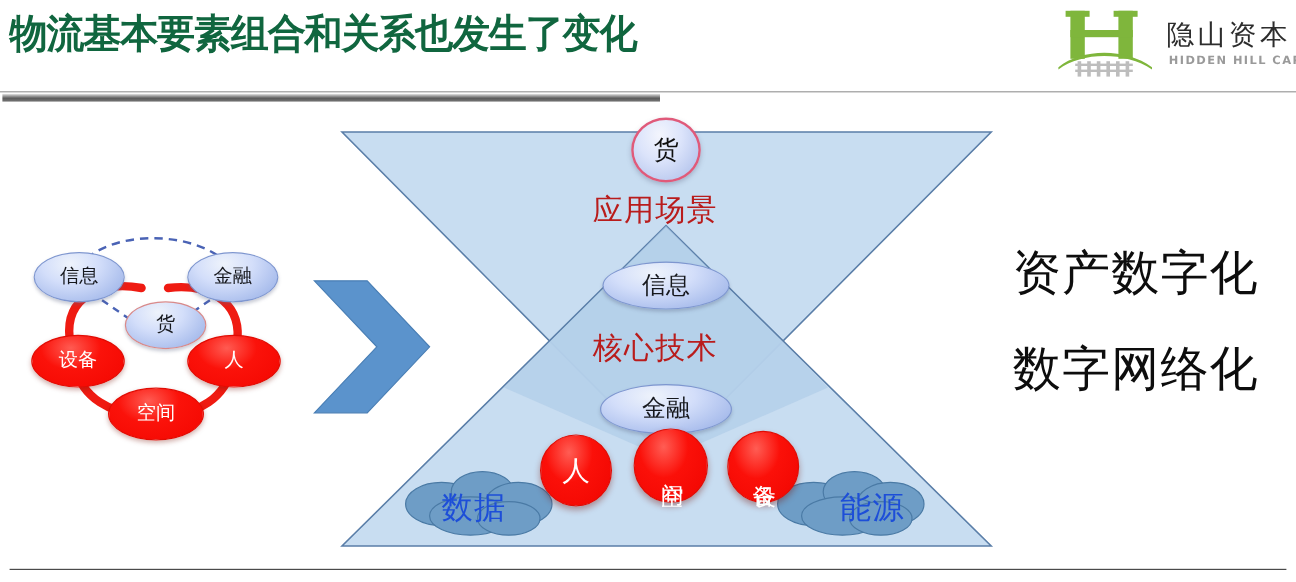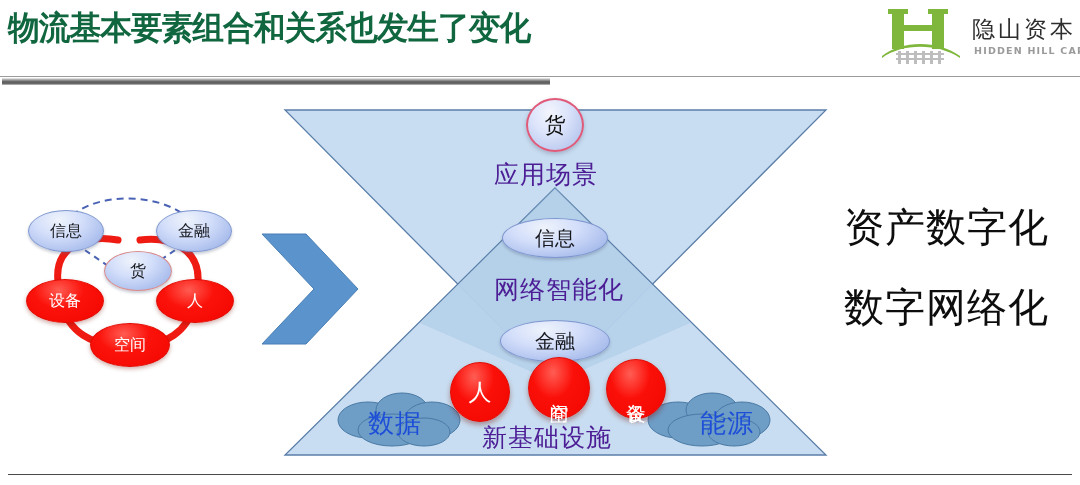--- a/index.html
+++ b/index.html
@@ -136,21 +136,21 @@
     align-items: center;
     justify-content: center;
     text-align: center;
     font-family: "Liberation Serif", "DejaVu Serif", serif;
     box-sizing: border-box;
     line-height: 1.0;
   }
   .layer-label {
     position: absolute;
     font-family: "Liberation Serif", "DejaVu Serif", serif;
-    color: #4c1d95;
+    color: #b91c1c;
     white-space: nowrap;
     letter-spacing: 1px;
   }
   .cloud-label {
     position: absolute;
     font-family: "Liberation Serif", "DejaVu Serif", serif;
     color: #1d4ed8;
     white-space: nowrap;
     letter-spacing: 1px;
     z-index: 6;
@@ -284,23 +284,22 @@
 
   <div class="node" style="left:254px; top:-2px; width:58px; height:54px; border-radius:50%;
               background: radial-gradient(ellipse at 40% 25%, #f3f5fd 0%, #dce4fb 40%, #b9c8ee 80%, #a5b7e4 100%);
               border:2px solid #e05a7a; box-shadow:0 2px 4px rgba(90,90,120,0.35);
               font-size:21px; color:#101010; z-index:5;">
     <span>货</span>
   </div>
 
   <div class="layer-label" style="left:222px; top:58px; font-size:25px;">应用场景</div>
 
-  <div class="layer-label" style="left:222px; top:173px; font-size:25px; z-index:5;">网络智能化</div>
-
-  <div class="layer-label" style="left:210px; top:321px; font-size:25px; z-index:7;">新基础设施</div>
+  <div class="layer-label" style="left:222px; top:173px; font-size:25px; z-index:5;">核心技术</div>
+
 
   <div class="ell ell-blue" style="left:230px; top:118px; width:106px; height:40px; font-size:20px; z-index:5;">
     <span>信息</span>
   </div>
 
   <div class="ell ell-blue" style="left:228px; top:220px; width:110px; height:42px; font-size:20px; z-index:5;">
     <span>金融</span>
   </div>
 
   <div class="node" style="left:178px; top:262px; width:60px; height:60px; border-radius:50%;

